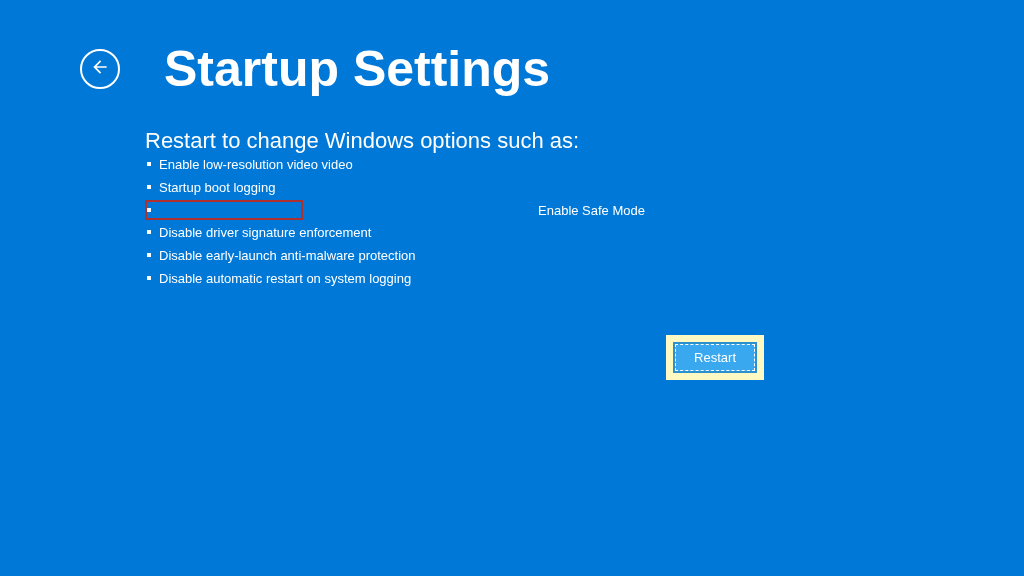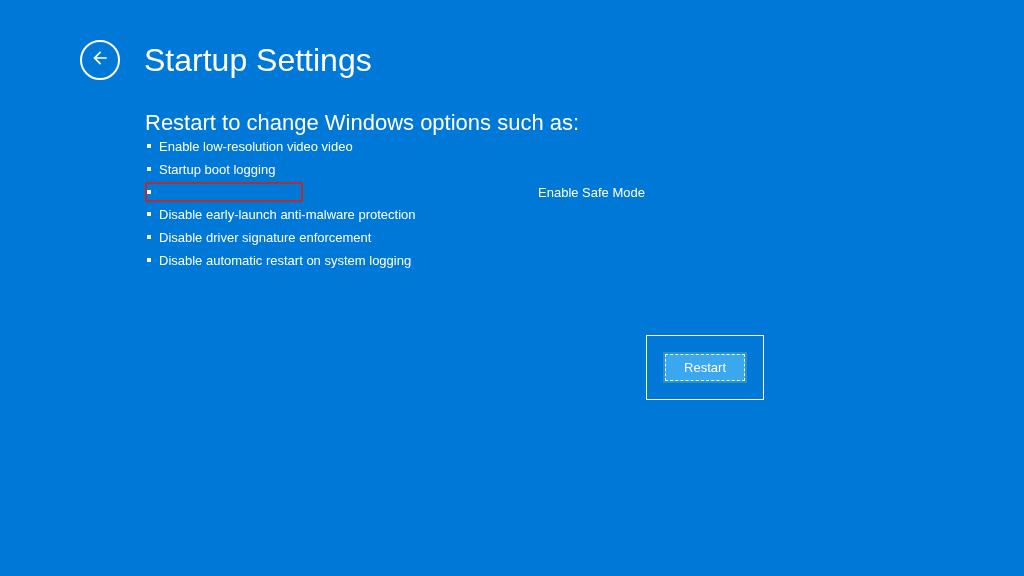--- a/index.html
+++ b/index.html
@@ -31,23 +31,24 @@
       justify-content: center;
       cursor: pointer;
       margin-right: 24px;
     }
     .back-button svg {
       width: 20px;
       height: 20px;
       fill: #ffffff;
     }
     .page-title {
-      font-size: 32px;
-      font-weight: 400;
+      font-size: 50px;
+      font-weight: 700;
       color: #ffffff;
+      margin-left: 20px;
     }
     .content {
       padding: 30px 0 0 145px;
     }
     .subtitle {
       font-size: 22px;
       font-weight: 300;
     }
     .options-list {
       list-style: none;
@@ -82,22 +83,22 @@
     .option-item-wrap {
       position: relative;
       text-align: center;
     }
     .restart-button-container {
       position: absolute;
       right: 260px;
       top: 335px;
     }
     .restart-button-outline {
-      border: 1px solid #fef9c3;
-      padding: 18px;
+      border: 7px solid #fef9c3;
+      padding: 2px;
       display: inline-block;
     }
     .restart-button {
       background-color: #3aa8ee;
       border: 1px dashed #ffffff;
       outline: 2px solid #2a90d0;
       color: #ffffff;
       font-size: 13px;
       font-family: 'Segoe UI', Tahoma, sans-serif;
       padding: 5px 18px;
@@ -120,22 +121,22 @@
 
 <div class="content">
   <div class="subtitle">Restart to change Windows options such as:</div>
   <ul class="options-list">
     <li><span>Enable low-resolution video video</span></li>
     <li><span>Startup boot logging</span></li>
     <li class="option-item-wrap">
       <span class="highlight-box"></span>
       <span>Enable Safe Mode</span>
     </li>
+    <li><span>Disable driver signature enforcement</span></li>
     <li><span>Disable early-launch anti-malware protection</span></li>
-    <li><span>Disable driver signature enforcement</span></li>
     <li><span>Disable automatic restart on system logging</span></li>
   </ul>
 </div>
 
 <div class="restart-button-container">
   <div class="restart-button-outline">
     <button class="restart-button">Restart</button>
   </div>
 </div>
 

